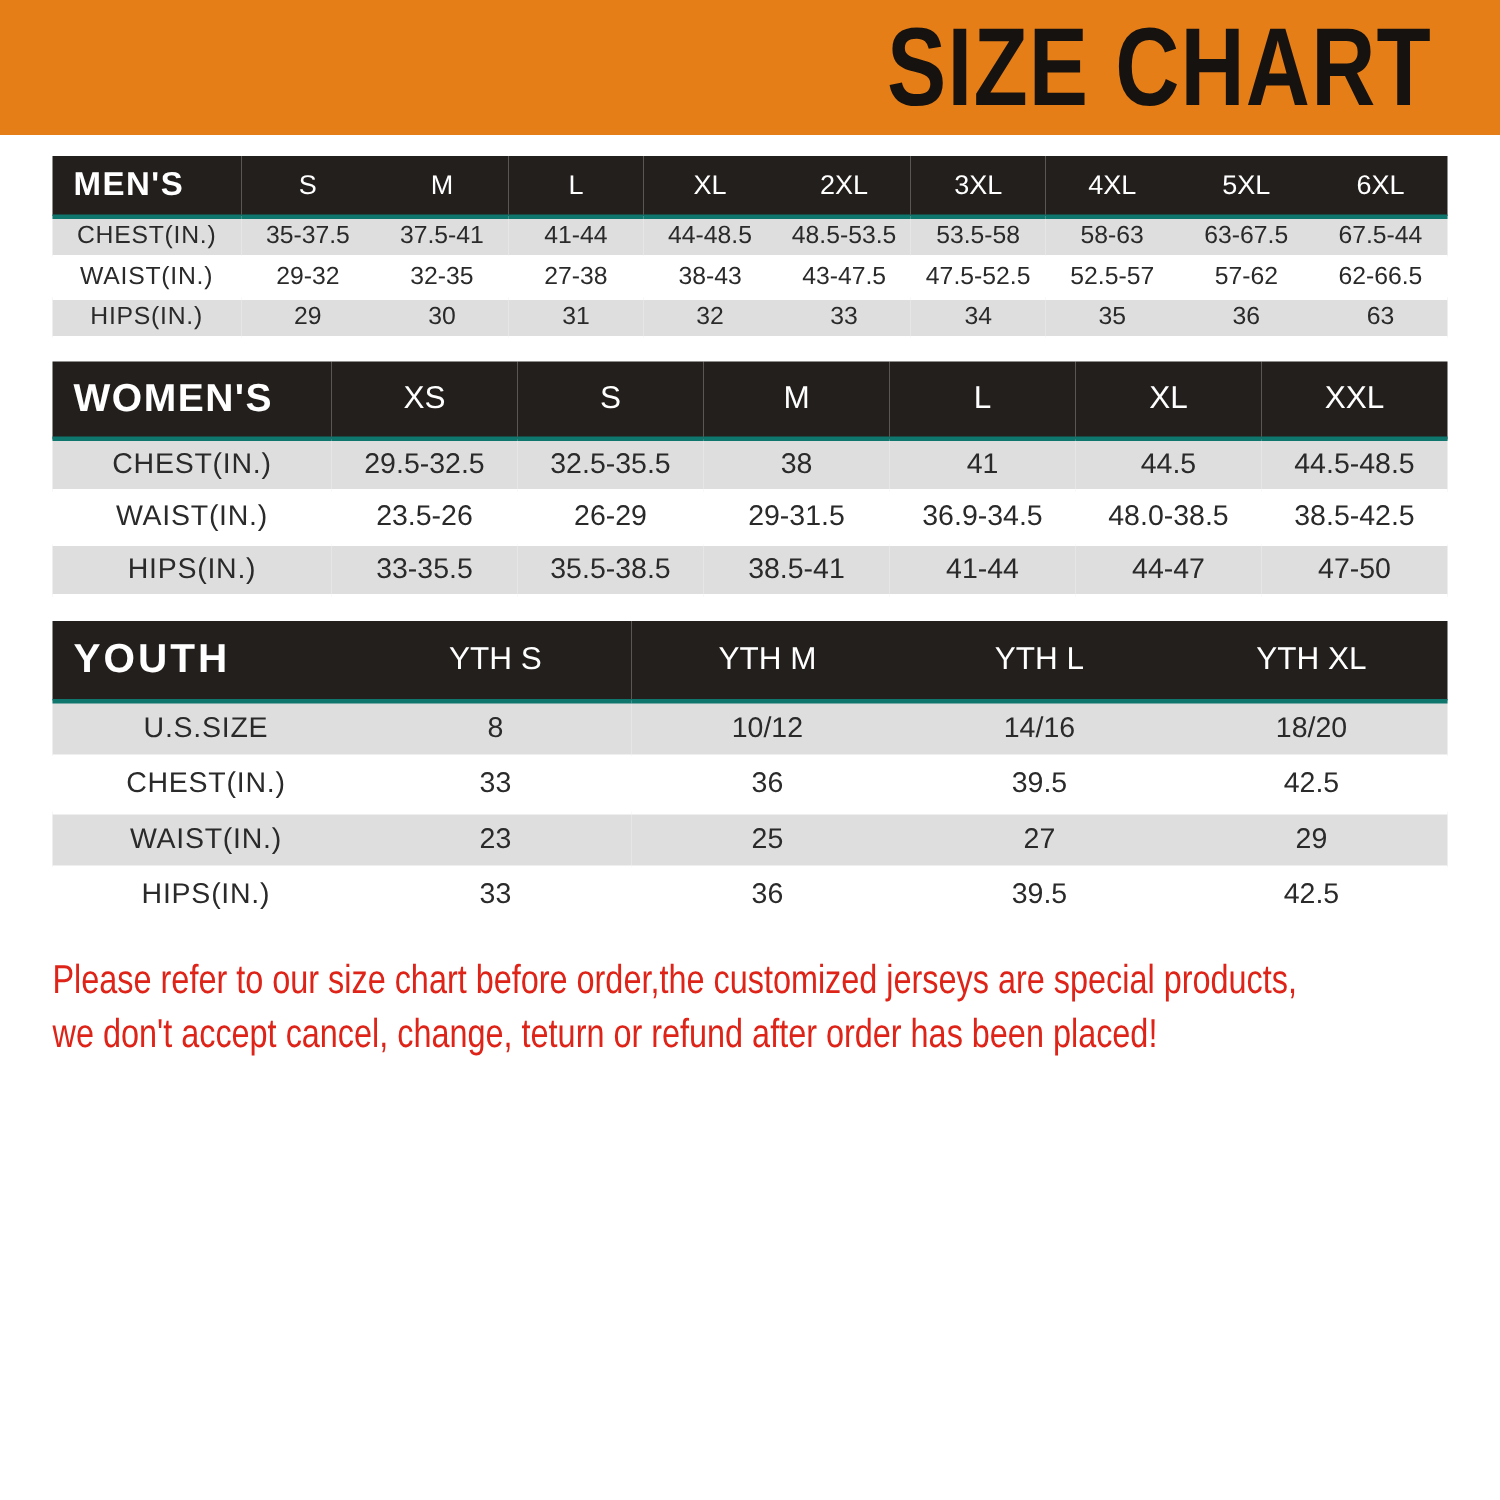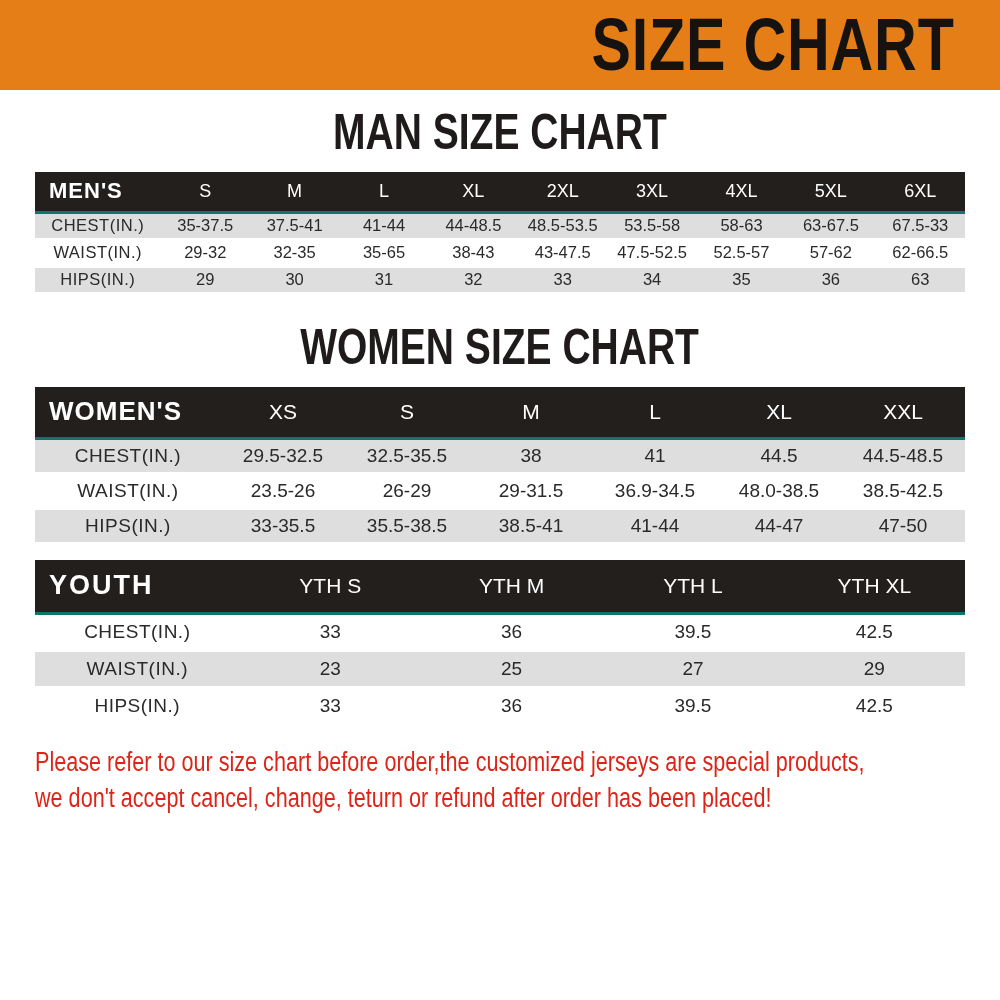--- a/index.html
+++ b/index.html
@@ -68,21 +68,20 @@
 </style>
 </head>
 <body>
 
 <div class="banner">
   <span class="banner-text">SIZE CHART</span>
 </div>
 
 <div id="sections">
     <section class="chart-section section-0">
-      <div class="heading"><span class="heading-text">MAN SIZE CHART</span></div>
       <table class="size-table">
         <thead>
           <tr>
             <th class="corner">MEN'S</th>
             <th>S</th>
             <th>M</th>
             <th>L</th>
             <th>XL</th>
             <th>2XL</th>
             <th>3XL</th>
@@ -95,27 +94,27 @@
           <tr class="shade">
             <td class="row-label">CHEST(IN.)</td>
             <td>35-37.5</td>
             <td>37.5-41</td>
             <td>41-44</td>
             <td>44-48.5</td>
             <td>48.5-53.5</td>
             <td>53.5-58</td>
             <td>58-63</td>
             <td>63-67.5</td>
-            <td>67.5-33</td>
+            <td>67.5-44</td>
           </tr>
           <tr>
             <td class="row-label">WAIST(IN.)</td>
             <td>29-32</td>
             <td>32-35</td>
-            <td>35-65</td>
+            <td>27-38</td>
             <td>38-43</td>
             <td>43-47.5</td>
             <td>47.5-52.5</td>
             <td>52.5-57</td>
             <td>57-62</td>
             <td>62-66.5</td>
           </tr>
           <tr class="shade">
             <td class="row-label">HIPS(IN.)</td>
             <td>29</td>
@@ -125,21 +124,20 @@
             <td>33</td>
             <td>34</td>
             <td>35</td>
             <td>36</td>
             <td>63</td>
           </tr>
         </tbody>
       </table>
     </section>
     <section class="chart-section section-1">
-      <div class="heading"><span class="heading-text">WOMEN SIZE CHART</span></div>
       <table class="size-table">
         <thead>
           <tr>
             <th class="corner">WOMEN'S</th>
             <th>XS</th>
             <th>S</th>
             <th>M</th>
             <th>L</th>
             <th>XL</th>
             <th>XXL</th>
@@ -181,20 +179,27 @@
         <thead>
           <tr>
             <th class="corner">YOUTH</th>
             <th>YTH S</th>
             <th>YTH M</th>
             <th>YTH L</th>
             <th>YTH XL</th>
           </tr>
         </thead>
         <tbody>
+          <tr class="shade">
+            <td class="row-label">U.S.SIZE</td>
+            <td>8</td>
+            <td>10/12</td>
+            <td>14/16</td>
+            <td>18/20</td>
+          </tr>
           <tr>
             <td class="row-label">CHEST(IN.)</td>
             <td>33</td>
             <td>36</td>
             <td>39.5</td>
             <td>42.5</td>
           </tr>
           <tr class="shade">
             <td class="row-label">WAIST(IN.)</td>
             <td>23</td>

